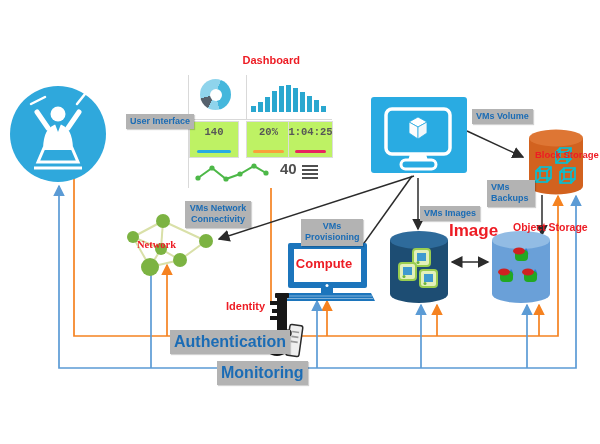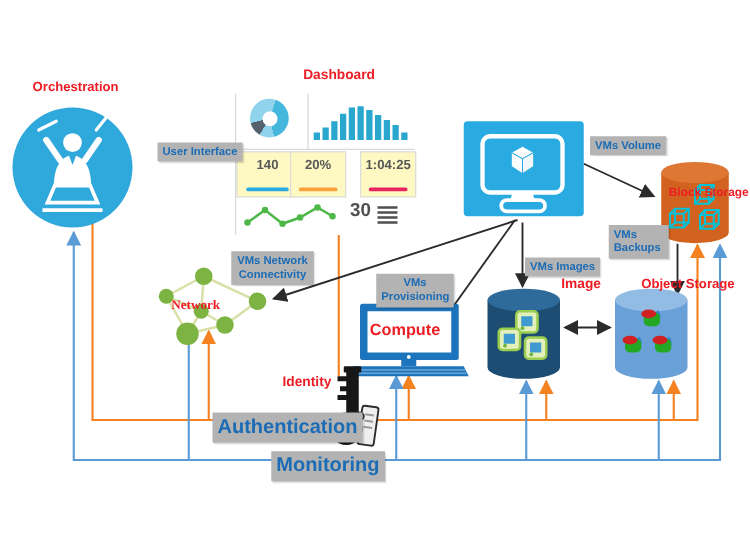--- a/index.html
+++ b/index.html
@@ -8,21 +8,21 @@
   .rlabel{position:absolute;color:#ed1c24;font-weight:bold;font-size:10.5px;white-space:nowrap;z-index:5;}
   .center{text-align:center;}
   .tag{position:absolute;background:#b3b3b3;color:#1b6cb5;font-weight:bold;font-size:9px;line-height:1.25;padding:2px 4px;z-index:5;box-shadow:1px 1px 1px rgba(0,0,0,.18);text-align:center;}
   .tag.big{font-size:16px;}
   .panel{position:absolute;left:188px;top:75px;width:144px;height:113px;z-index:4;background:#fff;}
   .hline,.vline{position:absolute;background:#d9d9d9;}
   .donut{position:absolute;left:12px;top:4px;width:31px;height:31px;border-radius:50%;}
   .donut::after{content:"";position:absolute;left:9.5px;top:9.5px;width:12px;height:12px;background:#fff;border-radius:50%;}
   .bars{position:absolute;left:63px;top:6px;width:79px;height:31px;display:flex;align-items:flex-end;gap:2px;}
   .bar{width:5px;background:#2aa7cf;}
-  .statcell{position:absolute;border:1px solid #dcdcdc;display:flex;flex-direction:column;align-items:center;justify-content:space-between;padding:4px 0 4px;background:#fef9c3;}
+  .statcell{position:absolute;border:1px solid #dcdcdc;display:flex;flex-direction:column;align-items:center;justify-content:space-between;padding:4px 0 4px;background:#bef264;font-family:Liberation Mono, monospace;}
   .statval{font-size:10.5px;color:#575757;font-weight:bold;}
   .stat-underline{height:3px;width:72%;border-radius:2px;background:#999;}
   .linechart{position:absolute;left:6px;top:82px;}
   .count{position:absolute;left:92px;top:85px;font-size:15px;color:#4f4f4f;font-weight:bold;}
   .burger{position:absolute;left:114px;top:90px;display:flex;flex-direction:column;gap:2px;}
   .burger div{width:16px;height:2px;background:#4f4f4f;}
 </style>
 </head>
 <body>
 
@@ -213,21 +213,20 @@
         <rect x="277" y="295" width="10" height="42"></rect>
         <rect x="270" y="301" width="8" height="4"></rect>
         <rect x="272" y="309" width="6" height="4"></rect>
         <rect x="270" y="316" width="8" height="4"></rect>
         <circle cx="277" cy="343" r="13"></circle>
       </g>
       <circle cx="275" cy="346" r="4.5" fill="#ffffff"></circle>
     </g>
   </svg>
 
-  <div class="rlabel center" style="left:13px;top:64px;width:95px;">Orchestration</div>
 
   <div class="rlabel center" style="left:205px;top:54px;width:95px;font-size:11px;text-align:right;">Dashboard</div>
 
   <div class="tag" style="left:126px;top:114px;">User Interface</div>
 
   <div class="panel">
     <div class="vline" style="left:0;top:0;width:1px;height:113px;"></div>
     <div class="vline" style="left:58px;top:0;width:1px;height:44px;"></div>
     <div class="hline" style="left:0;top:44px;width:144px;height:1px;"></div>
     <div class="donut" style="background: conic-gradient(rgb(143, 212, 236) 0deg, rgb(143, 212, 236) 20deg, rgb(69, 183, 220) 20deg, rgb(69, 183, 220) 165deg, rgb(143, 212, 236) 165deg, rgb(143, 212, 236) 210deg, rgb(85, 97, 108) 210deg, rgb(85, 97, 108) 255deg, rgb(143, 212, 236) 255deg, rgb(143, 212, 236) 360deg);"></div>
@@ -242,57 +241,57 @@
         <div class="bar" style="height: 20px;"></div>
         <div class="bar" style="height: 16px;"></div>
         <div class="bar" style="height: 12px;"></div>
         <div class="bar" style="height: 6px;"></div>
       </div>
 
     <div class="statcell" style="left:1px;top:46px;width:48px;height:27px;">
       <span class="statval">140</span>
       <span class="stat-underline" style="background: rgb(41, 171, 226);"></span>
     </div>
-    <div class="statcell" style="left:44px;top:46px;width:43px;height:27px;">
+    <div class="statcell" style="left:58px;top:46px;width:43px;height:27px;">
       <span class="statval">20%</span>
       <span class="stat-underline" style="background: rgb(249, 161, 58);"></span>
     </div>
     <div class="statcell" style="left:100px;top:46px;width:43px;height:27px;">
       <span class="statval">1:04:25</span>
       <span class="stat-underline" style="background: rgb(232, 37, 95);"></span>
     </div>
 
     <svg class="linechart" width="80" height="31" viewBox="0 0 80 31">
         <polyline points="4,21 18,11 32,22 46,17 60,9 72,16" fill="none" stroke="#4db848" stroke-width="2"></polyline>
         <circle cx="4" cy="21" r="2.6" fill="#4db848"></circle>
         <circle cx="18" cy="11" r="2.6" fill="#4db848"></circle>
         <circle cx="32" cy="22" r="2.6" fill="#4db848"></circle>
         <circle cx="46" cy="17" r="2.6" fill="#4db848"></circle>
         <circle cx="60" cy="9" r="2.6" fill="#4db848"></circle>
         <circle cx="72" cy="16" r="2.6" fill="#4db848"></circle>
       </svg>
-    <div class="count">30</div>
+    <div class="count">40</div>
     <div class="burger">
         <div></div>
         <div></div>
         <div></div>
         <div></div>
       </div>
   </div>
 
   <div class="tag" style="left:185px;top:201px;width:58px;">VMs Network Connectivity</div>
   <div class="rlabel" style="left:137px;top:239px;font-family:Liberation Serif, serif;">Network</div>
 
   <div class="tag" style="left:301px;top:219px;width:54px;">VMs Provisioning</div>
   <div class="rlabel center" style="left:294px;top:256px;width:60px;font-size:13px;">Compute</div>
 
   <div class="rlabel" style="left:226px;top:300px;font-size:11px;">Identity</div>
 
   <div class="tag" style="left:420px;top:206px;">VMs Images</div>
-  <div class="rlabel" style="left:421px;top:221px;font-size:11px;padding-left:28px;">Image</div>
+  <div class="rlabel" style="left:421px;top:221px;font-size:17px;padding-left:28px;">Image</div>
 
   <div class="tag" style="left:487px;top:180px;width:40px;text-align:left;">VMs Backups</div>
   <div class="rlabel" style="left:513px;top:221px;">Object Storage</div>
 
   <div class="tag" style="left:472px;top:109px;text-align:center;">VMs Volume</div>
   <div class="rlabel" style="left:535px;top:109px;font-size:9.5px;margin-top:40px;">Block Storage</div>
 
   <div class="tag big" style="left:170px;top:330px;">Authentication</div>
   <div class="tag big" style="left:217px;top:361px;">Monitoring</div>
 

